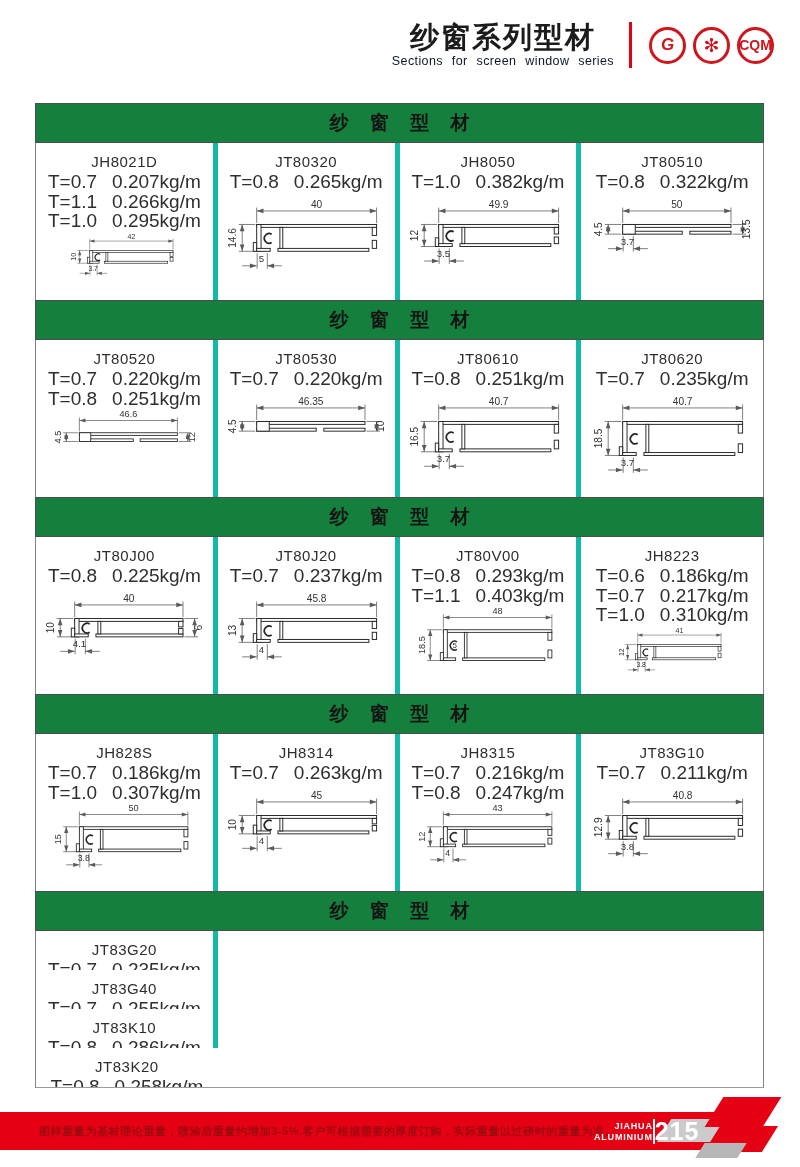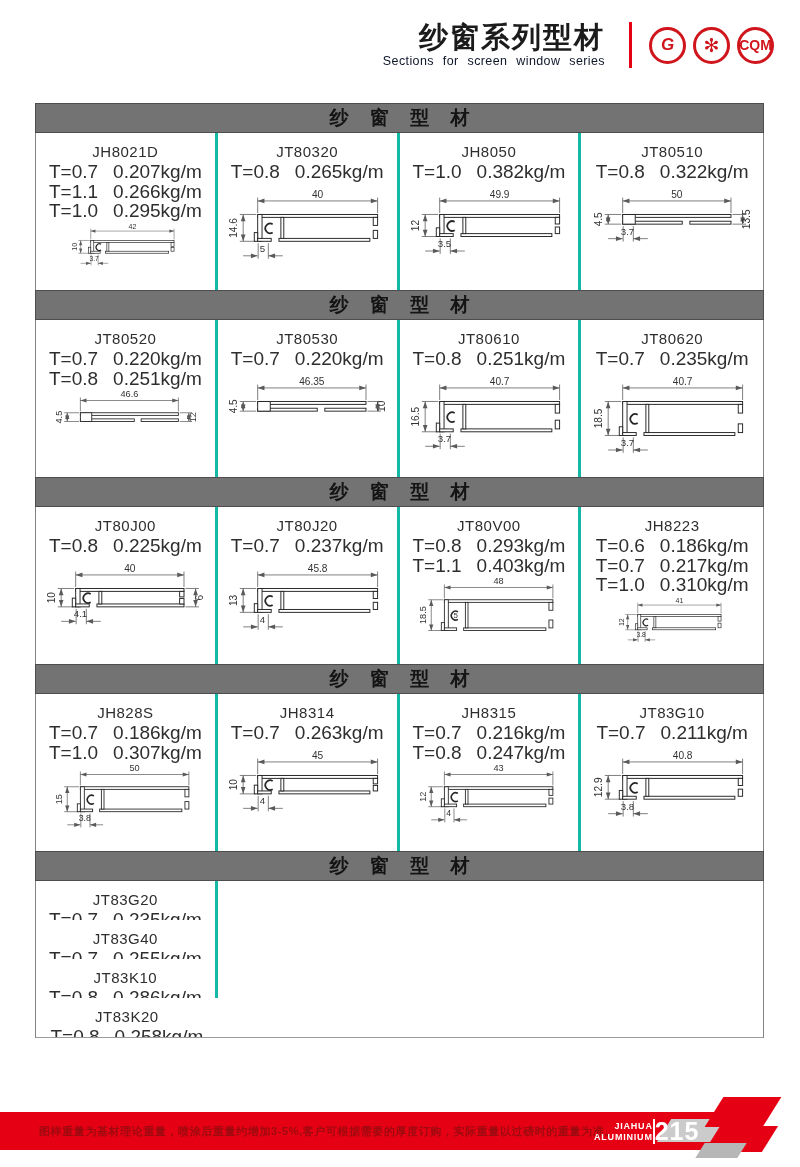--- a/index.html
+++ b/index.html
@@ -1,39 +1,39 @@
 <!DOCTYPE html>
 <html><head>
 <meta charset="utf-8">
 <style>
   html,body{margin:0;padding:0;background:#fff;}
   .page{position:relative;width:800px;height:1167px;background:#fff;
         font-family:"Liberation Sans",sans-serif;overflow:hidden;}
 
   
   .masthead{position:absolute;top:22px;right:26px;display:flex;align-items:center;}
-  .title-block{text-align:right;margin-right:20px;}
+  .title-block{text-align:center;margin-right:11px;}
   .title-cn{font-size:29px;font-weight:bold;color:#1b1b1b;letter-spacing:2px;line-height:1.05;}
   .subtitle{font-size:12.5px;color:#0f172a;letter-spacing:.4px;word-spacing:5px;margin-top:2px;}
   .red-divider{width:3px;height:46px;background:#e60013;margin:0 10px 0 4px;}
   .logo{width:37px;height:37px;border-radius:50%;border:3px solid #d0151c;color:#d0151c;
         display:flex;align-items:center;justify-content:center;margin-left:7px;
         background:#fff;box-sizing:border-box;}
   .logo-g span{font-size:17px;font-weight:bold;font-style:italic;}
   .logo-star span{font-size:19px;line-height:1;}
   .logo-cqm span{font-size:14px;font-weight:bold;}
 
   
   .catalog{position:absolute;left:35px;top:103px;width:729px;}
-  .sec-header{height:30px;background:#737373;border:1px solid #4d4d4d;
+  .sec-header{height:40px;background:#15803d;border:1px solid #4d4d4d;
               display:flex;align-items:center;justify-content:center;box-sizing:border-box;}
   .sec-title{font-size:19px;font-weight:bold;color:#141414;letter-spacing:8px;text-indent:8px;}
   .sec-body{display:flex;height:157px;border-left:1px solid #828282;border-right:1px solid #828282;box-sizing:border-box;background:#fff;}
   .section:last-child .sec-body{border-bottom:1px solid #9a9a9a;flex-direction:column;}
-  .cell{width:25%;box-sizing:border-box;border-right:3px solid #14b8a6;
+  .cell{width:25%;box-sizing:border-box;border-right:5px solid #14b8a6;
         display:flex;flex-direction:column;align-items:center;padding-top:9px;overflow:hidden;}
   .cell:last-child{border-right:none;}
   .model{font-size:15px;color:#2e2e2e;letter-spacing:.5px;line-height:19px;}
   .specs{margin-top:1px;}
   .spec-row{display:flex;justify-content:center;gap:15px;font-size:19px;color:#2e2e2e;line-height:19.5px;}
   .drawing{flex:1 1 auto;min-height:0;width:176px;margin:2px 0 3px 0;}
 
   
   .footer-band{position:absolute;left:0;top:1112px;width:747px;height:38px;background:#e60013;
                clip-path:polygon(0 0,100% 0,calc(100% - 44px) 100%,0 100%);

